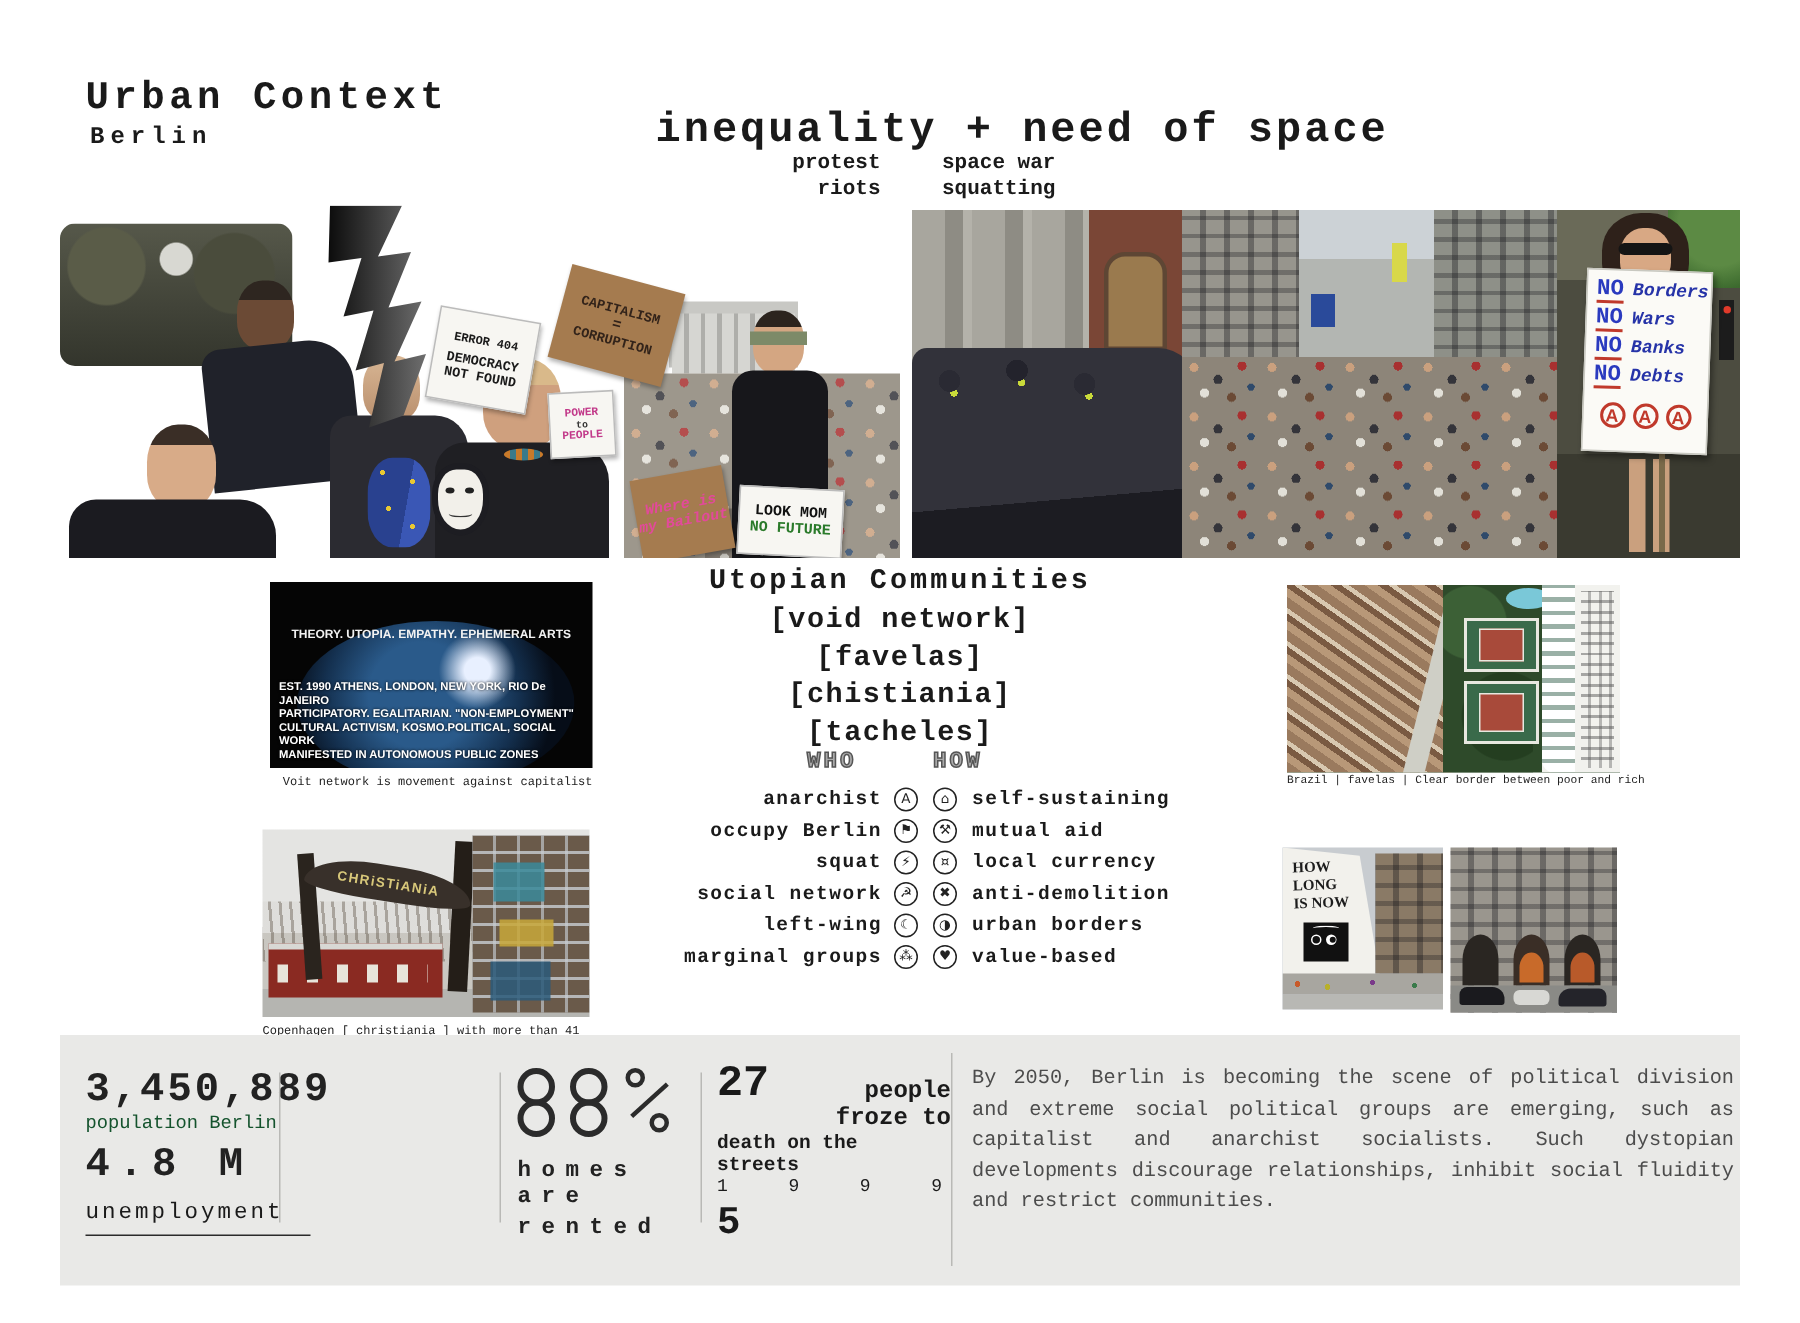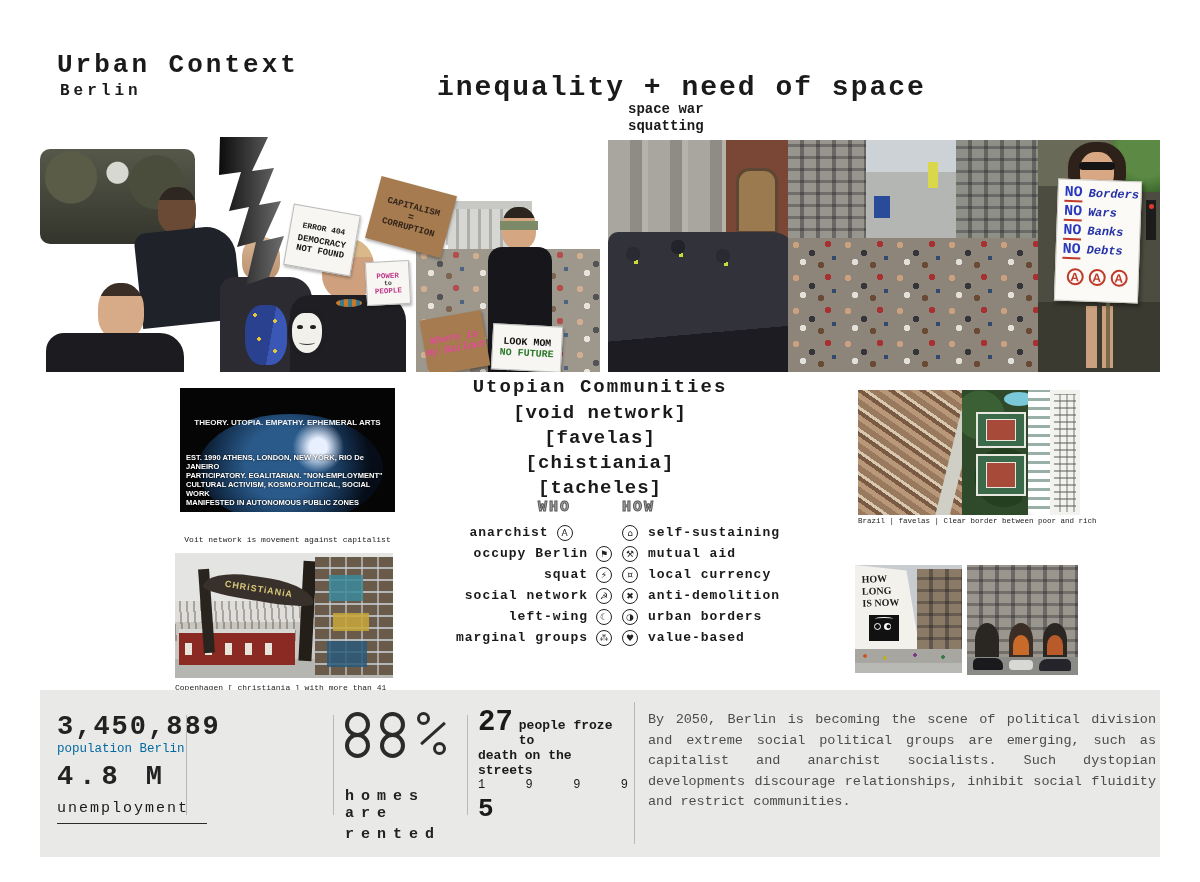--- a/index.html
+++ b/index.html
@@ -69,35 +69,39 @@
 
   
   .photo { overflow:hidden; }
   .scaffold { background-image:
       repeating-linear-gradient(0deg, transparent 0 10px, rgba(200,205,210,.8) 10px 12px),
       repeating-linear-gradient(90deg, transparent 0 14px, rgba(190,195,200,.7) 14px 16px); }
 
   
   .band { left:40px; top:690px; width:1120px; height:167px; background:#e9e9e7; }
   .statv { font-size:27px; font-weight:bold; letter-spacing:2px; color:#222; }
-  .statl { font-size:12.5px; color:#0369a1; }
+  .statl { font-size:12.5px; color:#14532d; }
   .vdiv { width:1px; background:#b9b9b6; }
   .ring { width:25px; height:25px; border:4px solid #2b2b2b; border-radius:50%; background:transparent; }
   .ring.sm { width:13px; height:13px; border-width:3px; }
   .ls-wide { font-size:15px; font-weight:bold; letter-spacing:7px; color:#222; }
   .para { font-size:13.5px; line-height:1.52; color:#4c4c4c; text-align:justify; }
 </style>
 </head>
 <body>
 
 <div id="board">
 
   <div class="abs title">Urban Context</div>
   <div class="abs subtitle">Berlin</div>
   <div class="abs headline">inequality + need of space</div>
+  <div class="abs tagcol tag-left">
+    <div>protest</div>
+    <div>riots</div>
+  </div>
   <div class="abs tagcol tag-right">
     <div>space war</div>
     <div>squatting</div>
   </div>
 
   <div class="abs collage col-left">
 
     <div class="abs" style="left:0;top:12px;width:155px;height:95px;border-radius:10px;background:
       radial-gradient(circle at 20% 30%, #5a5c48 0 18%, transparent 19%),
       radial-gradient(circle at 50% 25%, #d8d8d2 0 10%, transparent 11%),
@@ -235,21 +239,21 @@
 
   <div class="abs uc-item" style="top:402px;">[void network]</div>
   <div class="abs uc-head">Utopian Communities</div>
   <div class="abs uc-item" style="top:427px;">[favelas]</div>
   <div class="abs uc-item" style="top:452px;">[chistiania]</div>
   <div class="abs uc-item" style="top:477px;font-family:Liberation Mono, monospace;">[tacheles]</div>
   <div class="abs wh-label" style="left:538px;top:499px;">WHO</div>
   <div class="abs wh-label" style="left:622px;top:499px;">HOW</div>
 
   <div class="abs" style="left:430px;top:522px;width:182px;">
-    <div class="wh-row" style="justify-content:center;gap:8px;">
+    <div class="wh-row" style="justify-content:flex-end;gap:8px;">
       <span class="lbl">anarchist</span>
       <span class="icon-circle">A</span>
     </div>
     <div class="wh-row" style="justify-content:flex-end;gap:8px;">
       <span class="lbl">occupy Berlin</span>
       <span class="icon-circle">⚑</span>
     </div>
     <div class="wh-row" style="justify-content:flex-end;gap:8px;">
       <span class="lbl">squat</span>
       <span class="icon-circle">⚡</span>
@@ -298,21 +302,21 @@
   <div class="abs void">
     <div class="earth"></div>
     <div class="vsub">THEORY. UTOPIA. EMPATHY. EPHEMERAL ARTS</div>
     <div class="vlines">
       <div>EST. 1990 ATHENS, LONDON, NEW YORK, RIO De JANEIRO</div>
       <div>PARTICIPATORY. EGALITARIAN. "NON-EMPLOYMENT"</div>
       <div>CULTURAL ACTIVISM, KOSMO.POLITICAL, SOCIAL WORK</div>
       <div>MANIFESTED IN AUTONOMOUS PUBLIC ZONES</div>
     </div>
   </div>
-  <div class="abs caption" style="left:180px;top:535px;width:215px;text-align:center;">Voit network is movement against capitalist</div>
+  <div class="abs caption" style="left:180px;top:517px;width:215px;text-align:right;">Voit network is movement against capitalist</div>
 
   <div class="abs photo" style="left:175px;top:553px;width:218px;height:125px;background:linear-gradient(#e4e4e2 0 55%, #c9c7c1 55% 85%, #b5b5b1 85%);">
     <div class="abs" style="left:0;top:48px;width:140px;height:40px;background:repeating-linear-gradient(85deg, rgba(110,100,88,.5) 0 2px, rgba(200,196,190,.2) 2px 7px);"></div>
     <div class="abs" style="left:4px;top:76px;width:116px;height:36px;background:#8a2a22;border-top:4px solid #d8d8d4;">
       <div style="position:absolute;left:6px;top:10px;width:100px;height:12px;background:repeating-linear-gradient(90deg,#e8e4da 0 7px, transparent 7px 20px);"></div>
     </div>
     <div class="abs" style="left:26px;top:16px;width:11px;height:84px;background:#2a241e;transform:rotate(-4deg);"></div>
     <div class="abs" style="left:126px;top:8px;width:13px;height:100px;background:#241e18;transform:rotate(3deg);"></div>
     <div class="abs" style="left:28px;top:24px;width:112px;height:24px;background:#38302a;border-radius:50% 50% 46% 46% / 90% 90% 30% 30%;transform:rotate(9deg);display:flex;align-items:center;justify-content:center;">
       <span style="font:bold 9px 'Liberation Sans',sans-serif;color:#d8c87a;letter-spacing:1px;">CHRiSTiANiA</span>
@@ -401,29 +405,29 @@
         <div>
           <div class="ring"></div>
             <div class="ring" style="margin-top:-4px;"></div>
         </div>
         <div style="position:relative;width:34px;height:46px;">
           <div class="ring sm" style="position:absolute;left:2px;top:0;"></div>
           <div style="position:absolute;left:2px;top:20px;width:32px;height:3px;background:#2b2b2b;transform:rotate(-42deg);"></div>
           <div class="ring sm" style="position:absolute;left:18px;top:30px;"></div>
         </div>
       </div>
-      <div class="ls-wide" style="margin-top:30px;">homes are</div>
+      <div class="ls-wide" style="margin-top:14px;">homes are</div>
       <div class="ls-wide" style="margin-top:4px;">rented</div>
     </div>
     <div class="abs vdiv" style="left:427px;top:25px;height:100px;"></div>
 
     <div class="abs" style="left:438px;top:20px;width:156px;">
       <div style="display:flex;align-items:flex-start;gap:6px;">
         <span style="font-size:29px;font-weight:bold;line-height:26px;">27</span>
-        <span style="font-size:13px;font-weight:bold;padding-top:8px;">people froze to</span>
+        <span style="font-size:16px;font-weight:bold;padding-top:8px;text-align:right;">people froze to</span>
       </div>
       <div style="font-size:13px;font-weight:bold;">death on the streets</div>
       <div style="display:flex;justify-content:space-between;width:150px;font-size:12px;">
         <span>1</span>
         <span>9</span>
         <span>9</span>
         <span>9</span>
       </div>
       <div style="font-size:26px;font-weight:bold;margin-top:2px;">5</div>
     </div>

